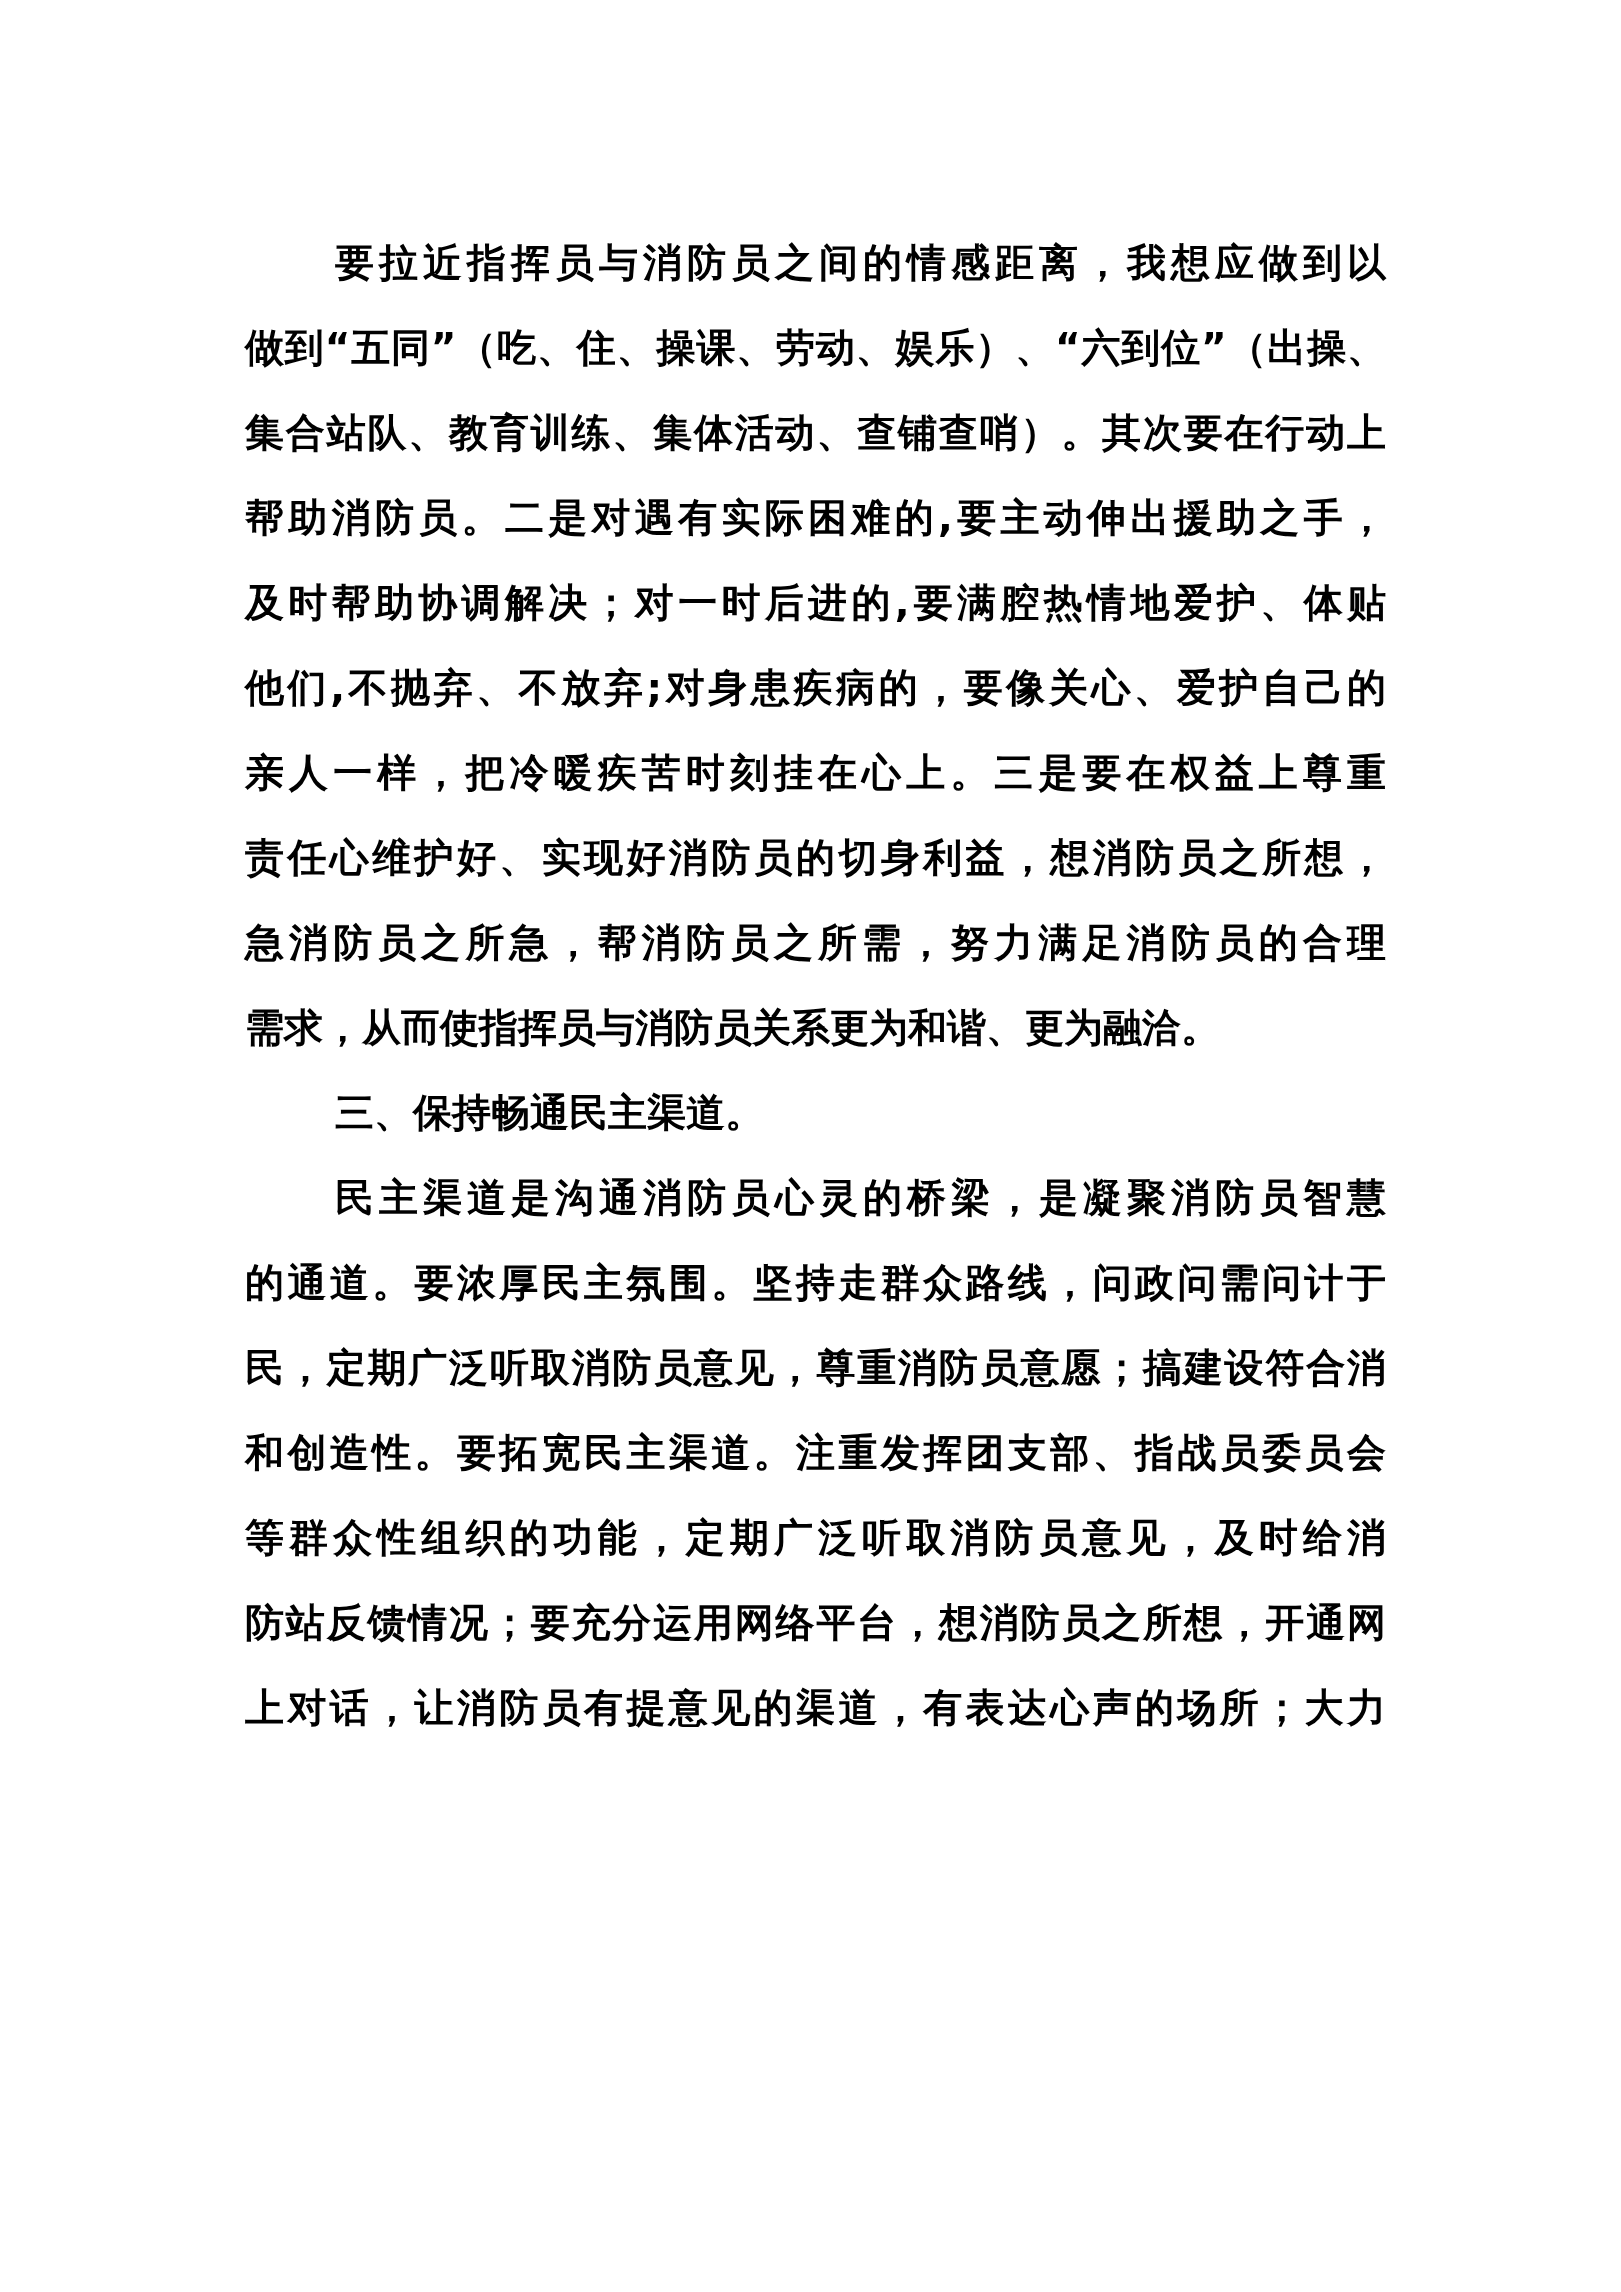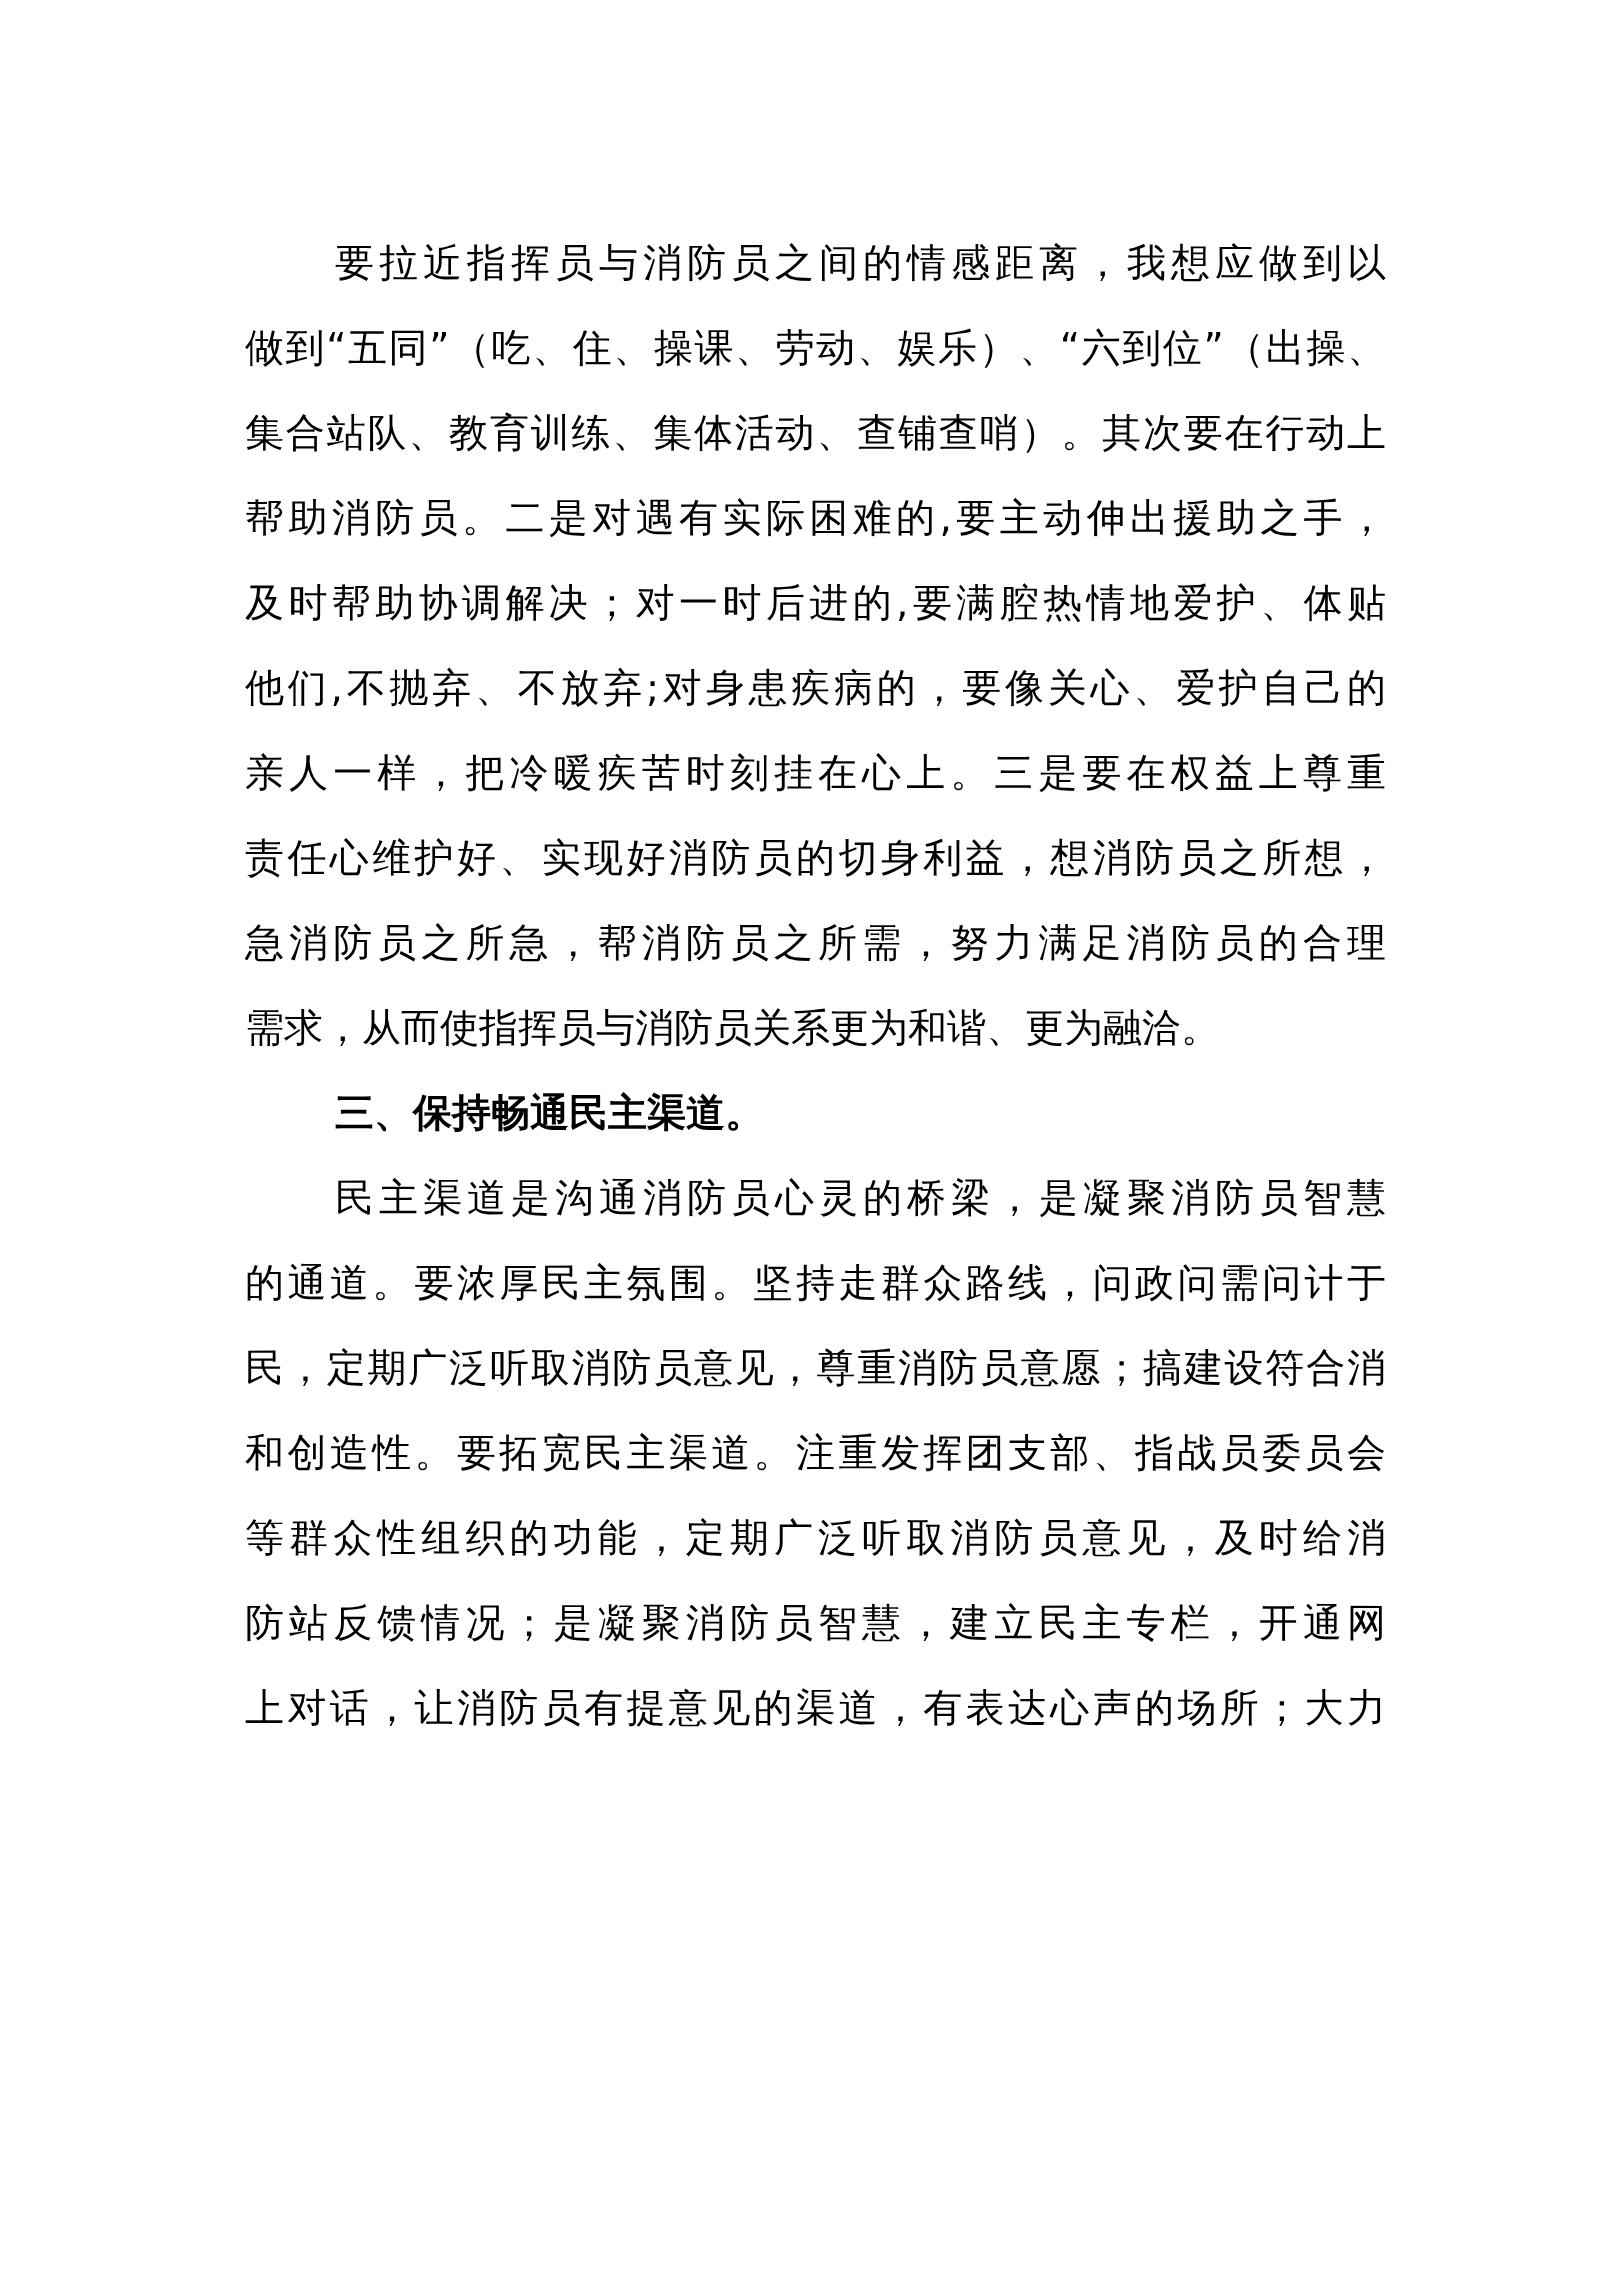--- a/index.html
+++ b/index.html
@@ -20,20 +20,21 @@
       left: 245px;
       top: 232px;
       width: 1141px;
     }
     .line {
       height: 85px;
       line-height: 61px;
       font-size: 39px;
       white-space: nowrap;
       letter-spacing: 0px;
+      font-weight: bold;
     }
     .line.justify {
       text-align: justify;
       text-align-last: justify;
     }
     .indent {
       padding-left: 90px;
     }
     .heading {
       font-weight: bold;
@@ -52,16 +53,16 @@
   <div class="line justify">亲人一样，把冷暖疾苦时刻挂在心上。三是要在权益上尊重</div>
   <div class="line justify">责任心维护好、实现好消防员的切身利益，想消防员之所想，</div>
   <div class="line justify">急消防员之所急，帮消防员之所需，努力满足消防员的合理</div>
   <div class="line">需求，从而使指挥员与消防员关系更为和谐、更为融洽。</div>
   <div class="line indent heading">三、保持畅通民主渠道。</div>
   <div class="line justify indent">民主渠道是沟通消防员心灵的桥梁，是凝聚消防员智慧</div>
   <div class="line justify">的通道。要浓厚民主氛围。坚持走群众路线，问政问需问计于</div>
   <div class="line justify">民，定期广泛听取消防员意见，尊重消防员意愿；搞建设符合消</div>
   <div class="line justify">和创造性。要拓宽民主渠道。注重发挥团支部、指战员委员会</div>
   <div class="line justify">等群众性组织的功能，定期广泛听取消防员意见，及时给消</div>
-  <div class="line justify">防站反馈情况；是凝聚消防员智慧，建立民主专栏，开通网</div>
+  <div class="line justify">防站反馈情况；要充分运用网络平台，想消防员之所想，开通网</div>
   <div class="line justify">上对话，让消防员有提意见的渠道，有表达心声的场所；大力</div>
 </div>
 
 
 </body></html>

